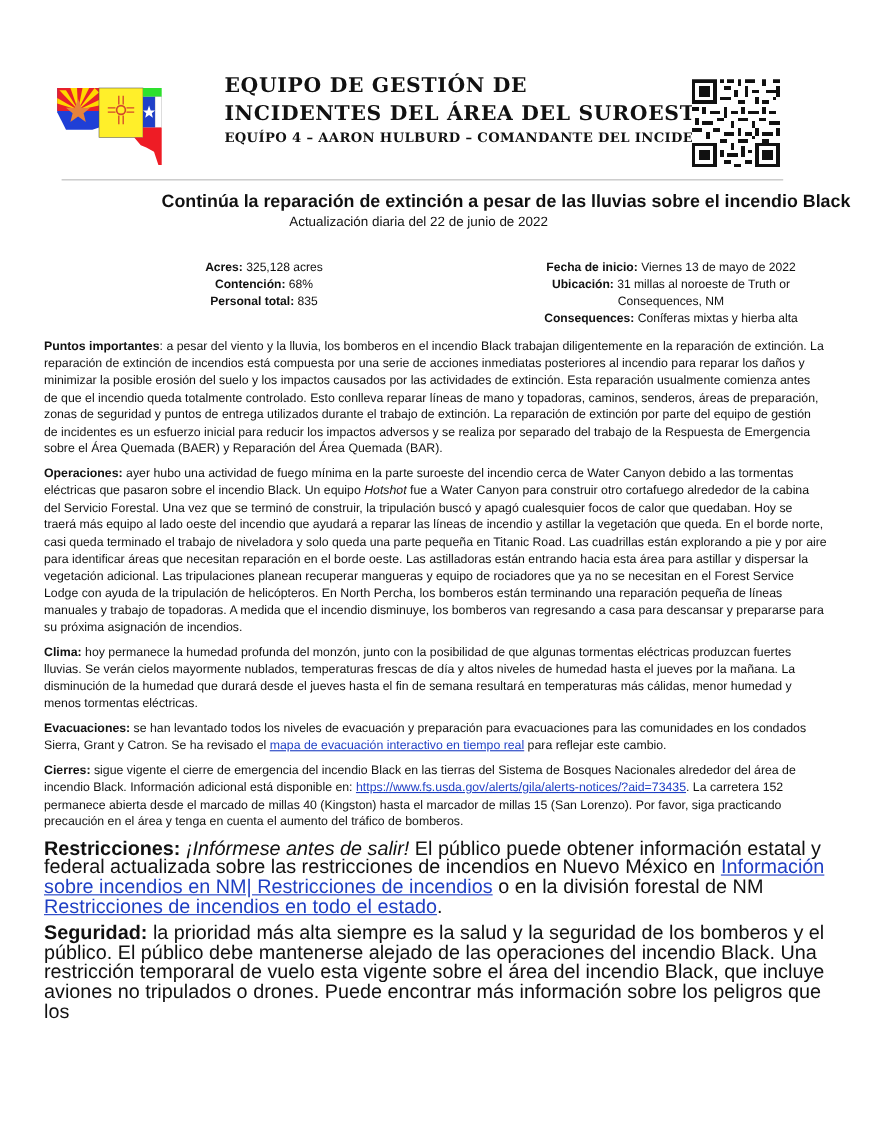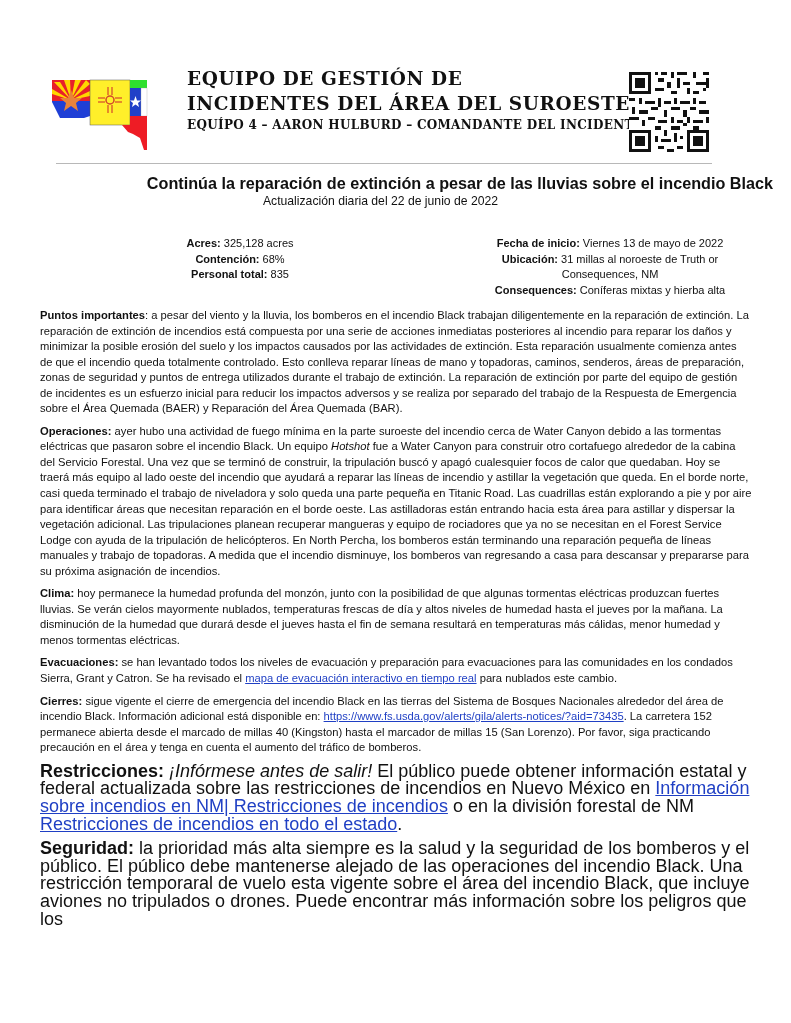--- a/index.html
+++ b/index.html
@@ -4,21 +4,21 @@
   <style>
     html, body { margin: 0; padding: 0; background: #ffffff; }
     body {
       width: 791px; height: 1023px; overflow: hidden; position: relative;
       font-family: "Liberation Sans", sans-serif; color: #111;
     }
     .page { position: absolute; left: 0; top: 0; width: 791px; height: 1023px; }
 
     
     .logo { position: absolute; left: 48px; top: 72px; width: 118px; height: 80px; }
-    .org { position: absolute; left: 187px; top: 66px; }
+    .org { position: absolute; left: 204px; top: 66px; }
     .org-line1, .org-line2 {
       font-family: "DejaVu Serif", "Liberation Serif", serif;
       font-weight: bold; font-size: 18.5px; letter-spacing: 0.6px; color: #111;
       line-height: 25px; white-space: nowrap;
     }
     .org-team {
       font-family: "DejaVu Serif", "Liberation Serif", serif;
       font-weight: bold; font-size: 12px; letter-spacing: 0.3px; color: #111;
       margin-top: 2px; white-space: nowrap;
     }
@@ -182,21 +182,21 @@
     <div><span class="fact-label">Consequences:</span><span> Coníferas mixtas y hierba alta</span></div>
   </div>
 
   <div class="body">
     <p class="para"><span class="label">Puntos importantes</span><span>: a pesar del viento y la lluvia, los bomberos en el incendio Black trabajan diligentemente en la reparación de extinción. La reparación de extinción de incendios está compuesta por una serie de acciones inmediatas posteriores al incendio  para reparar los daños y minimizar la posible erosión del suelo y los impactos causados por las actividades de extinción. Esta reparación usualmente comienza antes de que el incendio queda totalmente controlado. Esto conlleva reparar líneas de mano y topadoras, caminos, senderos, áreas de preparación, zonas de seguridad y puntos de entrega utilizados durante el trabajo de extinción. La reparación de extinción por parte del equipo de gestión de incidentes es un esfuerzo inicial para reducir los impactos adversos y se realiza por separado del trabajo de la Respuesta de Emergencia sobre el Área Quemada (BAER) y Reparación del Área Quemada (BAR).</span></p>
 
     <p class="para"><span class="label">Operaciones:</span><span> ayer hubo una actividad de fuego mínima en la parte suroeste del incendio cerca de Water Canyon debido a las tormentas eléctricas que pasaron sobre el incendio Black. Un equipo </span><em>Hotshot</em><span> fue a Water Canyon para construir otro cortafuego alrededor de la cabina del Servicio Forestal. Una vez que se terminó de construir, la tripulación buscó y apagó cualesquier focos de calor que quedaban. Hoy se traerá más equipo al lado oeste del incendio que ayudará a reparar las líneas de incendio y astillar la vegetación que queda. En el borde norte, casi queda terminado el trabajo de niveladora y solo queda una parte pequeña en Titanic Road. Las cuadrillas están explorando a pie y por aire para identificar áreas que necesitan reparación en el borde oeste. Las astilladoras están entrando hacia esta área para astillar y dispersar la vegetación adicional. Las tripulaciones planean recuperar mangueras y equipo de rociadores que ya no se necesitan en el Forest Service Lodge con ayuda de la tripulación de helicópteros. En North Percha, los bomberos están terminando una reparación pequeña de líneas manuales y trabajo de topadoras. A medida que el incendio disminuye, los bomberos van regresando a casa para descansar y prepararse para su próxima asignación de incendios.</span></p>
 
     <p class="para"><span class="label">Clima:</span><span> hoy permanece la humedad profunda del monzón, junto con la posibilidad de que algunas tormentas eléctricas produzcan fuertes lluvias. Se verán cielos mayormente nublados, temperaturas frescas de día y altos niveles de humedad hasta el jueves por la mañana. La disminución de la humedad que durará desde el jueves hasta el fin de semana resultará en temperaturas más cálidas, menor humedad y menos tormentas eléctricas.</span></p>
 
-    <p class="para"><span class="label">Evacuaciones:</span><span> se han levantado todos los niveles de evacuación y preparación para evacuaciones para las comunidades en los condados Sierra, Grant y Catron. Se ha revisado el </span><a class="link">mapa de evacuación interactivo en tiempo real</a><span> para nublados este cambio.</span></p>
+    <p class="para"><span class="label">Evacuaciones:</span><span> se han levantado todos los niveles de evacuación y preparación para evacuaciones para las comunidades en los condados Sierra, Grant y Catron. Se ha revisado el </span><a class="link">mapa de evacuación interactivo en tiempo real</a><span> para reflejar este cambio.</span></p>
 
     <p class="para"><span class="label">Cierres:</span><span> sigue vigente el cierre de emergencia del incendio Black en las tierras del Sistema de Bosques Nacionales alrededor del área de incendio Black. Información adicional está disponible en: </span><a class="link">https://www.fs.usda.gov/alerts/gila/alerts-notices/?aid=73435</a><span>.  La carretera 152 permanece abierta desde el marcado de millas 40 (Kingston) hasta el marcador de millas 15 (San Lorenzo). Por favor, siga practicando precaución en el área y tenga en cuenta el aumento del tráfico de bomberos.</span></p>
 
     <p class="para large"><span class="label">Restricciones:</span><em> ¡Infórmese antes de salir!</em><span> El público puede obtener información estatal y federal actualizada sobre las restricciones de incendios en Nuevo México en </span><a class="link"> Información sobre incendios en NM| Restricciones de incendios</a><span> o en la división forestal de NM </span><a class="link">Restricciones de incendios en todo el estado</a><span>.</span></p>
 
     <p class="para large"><span class="label">Seguridad:</span><span> la prioridad más alta siempre es la salud y la seguridad de los bomberos y el público. El público debe mantenerse alejado de las operaciones del incendio Black. Una restricción temporaral de vuelo esta vigente sobre el área del incendio Black, que incluye aviones no tripulados o drones. Puede encontrar más información sobre los peligros que los</span></p>
   </div>
 </div>
 
 </body></html>

